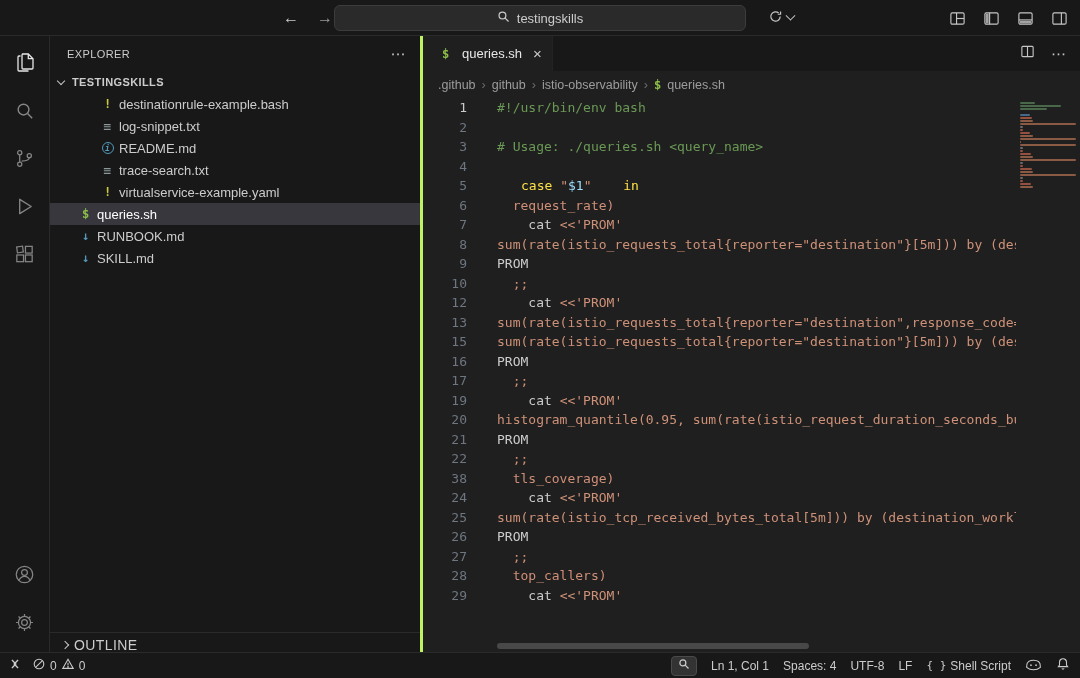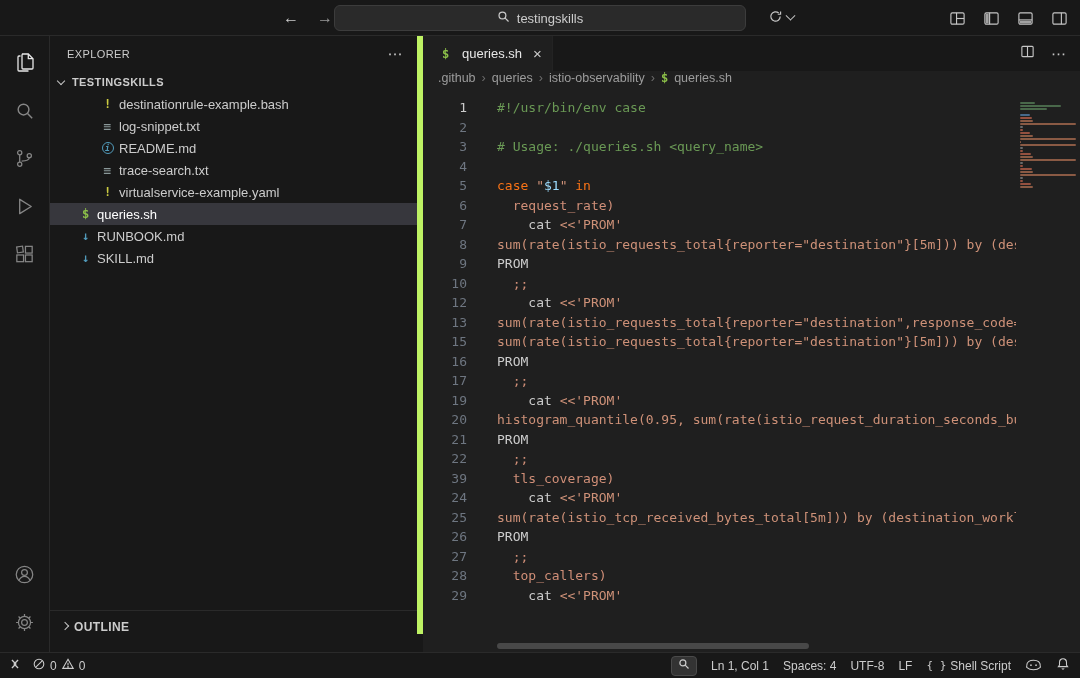--- a/index.html
+++ b/index.html
@@ -24,22 +24,22 @@
   .tb-right svg{display:block;cursor:pointer;}
 
   
   .activitybar{position:absolute;top:36px;left:0;width:50px;bottom:26px;background:#181818;
     border-right:1px solid #2a2a2a;display:flex;flex-direction:column;align-items:center;padding-top:4px;}
   .ab-item{width:49px;height:48px;display:flex;align-items:center;justify-content:center;color:#868686;cursor:pointer;}
   .ab-item.active{color:#e7e7e7;}
   .ab-bottom{margin-top:auto;display:flex;flex-direction:column;align-items:center;padding-bottom:4px;}
 
   
-  .sidebar{position:absolute;top:36px;left:50px;width:373px;bottom:44px;background:#181818;
-    border-right:6px solid #bef264;display:flex;flex-direction:column;}
+  .sidebar{position:absolute;top:36px;left:50px;width:373px;bottom:22px;background:#181818;
+    border-right:3px solid #bef264;display:flex;flex-direction:column;}
   .sidebar-header{height:35px;flex:none;display:flex;align-items:center;padding:0 14px 0 17px;
     font-size:11px;letter-spacing:.4px;color:#cccccc;}
   .sidebar-header .more{margin-left:auto;font-size:15px;color:#cccccc;cursor:pointer;}
   .file-tree{flex:1;overflow:hidden;}
   .tree-row{height:22px;display:flex;align-items:center;font-size:13px;color:#cccccc;cursor:pointer;white-space:nowrap;}
   .tree-row.selected{background:#37373d;color:#ffffff;}
   .tree-row.root .tree-label{font-weight:bold;font-size:11px;letter-spacing:.4px;}
   .d0{padding-left:4px;}.d1{padding-left:12px;}.d2{padding-left:26px;}.d3{padding-left:48px;}
   .twisty{width:16px;height:16px;position:relative;flex:none;display:inline-block;}
   .twisty::before{content:"";position:absolute;left:4px;top:4px;width:5px;height:5px;
@@ -48,43 +48,43 @@
   .ficon{width:19px;flex:none;text-align:center;font-size:12px;font-weight:bold;
     font-family:"DejaVu Sans Mono",monospace;display:inline-flex;align-items:center;justify-content:center;}
   .ficon-yaml{color:#cbcb41;}
   .ficon-txt{color:#8a9899;font-weight:normal;font-size:13px;}
   .ficon-shell{color:#8dc149;}
   .ficon-md{color:#519aba;}
   .ficon-info{color:#519aba;}
   .ficon-info .circ{width:12px;height:12px;border:1.3px solid #519aba;border-radius:50%;font-size:8px;
     display:flex;align-items:center;justify-content:center;font-style:italic;font-weight:bold;}
   .tree-label{margin-left:2px;}
-  .side-section{height:24px;flex:none;border-top:1px solid #2a2a2a;display:flex;align-items:flex-end;
-    padding-left:8px;font-size:12px;font-weight:bold;letter-spacing:.4px;color:#cccccc;cursor:pointer;}
+  .side-section{height:24px;flex:none;border-top:1px solid #2a2a2a;display:flex;align-items:center;
+    padding-left:8px;font-size:14px;font-weight:normal;letter-spacing:.4px;color:#cccccc;cursor:pointer;}
 
   
   .editor{position:absolute;top:36px;left:423px;right:0;bottom:26px;background:#1f1f1f;overflow:hidden;}
   .tabbar{height:35px;background:#181818;display:flex;align-items:stretch;}
   .tab{background:#1f1f1f;display:flex;align-items:center;gap:7px;padding:0 10px 0 13px;
     color:#e7e7e7;font-size:13px;border-right:1px solid #232323;cursor:pointer;}
   .tab .close{color:#cccccc;font-size:15px;margin-left:4px;cursor:pointer;}
   .tab-actions{margin-left:auto;display:flex;align-items:center;gap:16px;padding-right:14px;color:#c5c5c5;}
   .tab-actions .more{font-size:15px;cursor:pointer;}
-  .breadcrumbs{height:27px;display:flex;padding-left:15px;font-size:12.5px;
+  .breadcrumbs{height:27px;display:flex;align-items:center;padding-left:15px;font-size:12.5px;
     color:#9d9d9d;gap:6px;background:#1f1f1f;}
   .bc-sep{color:#6e6e6e;}
   .bc-item{cursor:pointer;}
   .bc-ic{font-family:"DejaVu Sans Mono",monospace;font-weight:bold;color:#8dc149;font-size:12px;}
   .code{position:absolute;top:62px;left:0;right:64px;bottom:0;overflow:hidden;
     font-family:"DejaVu Sans Mono",monospace;font-size:13px;line-height:19.5px;}
   .code-line{display:flex;height:19.5px;white-space:pre;}
   .gutter{width:44px;flex:none;text-align:right;color:#6e7681;}
   .code-line.active .gutter{color:#cccccc;}
   .line-text{padding-left:30px;flex:none;}
-  .tk-d{color:#cccccc;}.tk-cm{color:#6a9955;}.tk-kw{color:#f97316;}
+  .tk-d{color:#cccccc;}.tk-cm{color:#6a9955;}.tk-kw{color:#fde047;margin-left:24px;}
   .tk-str{color:#ce9178;}.tk-var{color:#9cdcfe;}.tk-pat{color:#d18f78;}
   .minimap{position:absolute;top:62px;right:0;width:64px;bottom:0;background:#1f1f1f;
     padding-top:4px;cursor:pointer;}
   .mm-bar{height:2px;margin:0 0 1px 4px;border-radius:1px;}
   .hscroll{position:absolute;left:74px;bottom:3px;width:312px;height:6px;
     background:rgba(121,121,121,.45);border-radius:3px;cursor:pointer;}
 
   
   .statusbar{position:absolute;left:0;right:0;bottom:0;height:26px;background:#181818;
     border-top:1px solid #2a2a2a;display:flex;align-items:center;padding:0 10px 0 8px;
@@ -269,48 +269,48 @@
         <span><svg width="15" height="15" viewBox="0 0 16 16" fill="none" stroke="currentColor" stroke-width="1.2">
               <rect x="2" y="2.5" width="12" height="11" rx="1"></rect>
               <line x1="8" y1="2.5" x2="8" y2="13.5"></line>
             </svg></span>
         <span class="more">⋯</span>
       </div>
     </div>
     <div class="breadcrumbs">
         <span class="bc-item">.github</span>
         <span class="bc-sep">›</span>
-        <span class="bc-item">queries</span>
+        <span class="bc-item">github</span>
         <span class="bc-sep">›</span>
         <span class="bc-item">istio-observability</span>
         <span class="bc-sep">›</span>
         <span class="bc-ic">$</span>
         <span class="bc-item">queries.sh</span>
       </div>
     <div class="code">
-        <div class="code-line active"><span class="gutter">1</span><span class="line-text"><span class="tk-cm">#!/usr/bin/env case</span></span></div>
+        <div class="code-line active"><span class="gutter">1</span><span class="line-text"><span class="tk-cm">#!/usr/bin/env bash</span></span></div>
         <div class="code-line"><span class="gutter">2</span></div>
         <div class="code-line"><span class="gutter">3</span><span class="line-text"><span class="tk-cm"># Usage: ./queries.sh &lt;query_name&gt;</span></span></div>
         <div class="code-line"><span class="gutter">4</span><span class="line-text"></span></div>
         <div class="code-line"><span class="gutter">5</span><span class="line-text"><span class="tk-kw">case</span><span class="tk-d"> </span><span class="tk-str">"</span><span class="tk-var">$1</span><span class="tk-str">"</span><span class="tk-d"> </span><span class="tk-kw">in</span></span></div>
         <div class="code-line"><span class="gutter">6</span><span class="line-text"><span class="tk-d">  </span><span class="tk-pat">request_rate)</span></span></div>
         <div class="code-line"><span class="gutter">7</span><span class="line-text"><span class="tk-d">    cat </span><span class="tk-str">&lt;&lt;'PROM'</span></span></div>
         <div class="code-line"><span class="gutter">8</span><span class="line-text"><span class="tk-str">sum(rate(istio_requests_total{reporter="destination"}[5m])) by (destination_workload)</span></span></div>
         <div class="code-line"><span class="gutter">9</span><span class="line-text"><span class="tk-d">PROM</span></span></div>
         <div class="code-line"><span class="gutter">10</span><span class="line-text"><span class="tk-d">  </span><span class="tk-pat">;;</span></span></div>
         <div class="code-line"><span class="gutter">12</span><span class="line-text"><span class="tk-d">    cat </span><span class="tk-str">&lt;&lt;'PROM'</span></span></div>
         <div class="code-line"><span class="gutter">13</span><span class="line-text"><span class="tk-str">sum(rate(istio_requests_total{reporter="destination",response_code=~"5.."}[5m])) by (destination_workload)</span></span></div>
         <div class="code-line"><span class="gutter">15</span><span class="line-text"><span class="tk-str">sum(rate(istio_requests_total{reporter="destination"}[5m])) by (destination_workload)</span></span></div>
         <div class="code-line"><span class="gutter">16</span><span class="line-text"><span class="tk-d">PROM</span></span></div>
         <div class="code-line"><span class="gutter">17</span><span class="line-text"><span class="tk-d">  </span><span class="tk-pat">;;</span></span></div>
         <div class="code-line"><span class="gutter">19</span><span class="line-text"><span class="tk-d">    cat </span><span class="tk-str">&lt;&lt;'PROM'</span></span></div>
         <div class="code-line"><span class="gutter">20</span><span class="line-text"><span class="tk-str">histogram_quantile(0.95, sum(rate(istio_request_duration_seconds_bucket[5m])) by (le))</span></span></div>
         <div class="code-line"><span class="gutter">21</span><span class="line-text"><span class="tk-d">PROM</span></span></div>
         <div class="code-line"><span class="gutter">22</span><span class="line-text"><span class="tk-d">  </span><span class="tk-pat">;;</span></span></div>
-        <div class="code-line"><span class="gutter">39</span><span class="line-text"><span class="tk-d">  </span><span class="tk-pat">tls_coverage)</span></span></div>
+        <div class="code-line"><span class="gutter">38</span><span class="line-text"><span class="tk-d">  </span><span class="tk-pat">tls_coverage)</span></span></div>
         <div class="code-line"><span class="gutter">24</span><span class="line-text"><span class="tk-d">    cat </span><span class="tk-str">&lt;&lt;'PROM'</span></span></div>
         <div class="code-line"><span class="gutter">25</span><span class="line-text"><span class="tk-str">sum(rate(istio_tcp_received_bytes_total[5m])) by (destination_workload)</span></span></div>
         <div class="code-line"><span class="gutter">26</span><span class="line-text"><span class="tk-d">PROM</span></span></div>
         <div class="code-line"><span class="gutter">27</span><span class="line-text"><span class="tk-d">  </span><span class="tk-pat">;;</span></span></div>
         <div class="code-line"><span class="gutter">28</span><span class="line-text"><span class="tk-d">  </span><span class="tk-pat">top_callers)</span></span></div>
         <div class="code-line"><span class="gutter">29</span><span class="line-text"><span class="tk-d">    cat </span><span class="tk-str">&lt;&lt;'PROM'</span></span></div>
       </div>
     <div class="minimap">
         <div class="mm-bar" style="width: 15px; background: rgb(73, 104, 74);"></div>
         <div class="mm-bar" style="width: 41px; background: rgb(73, 104, 74);"></div>

